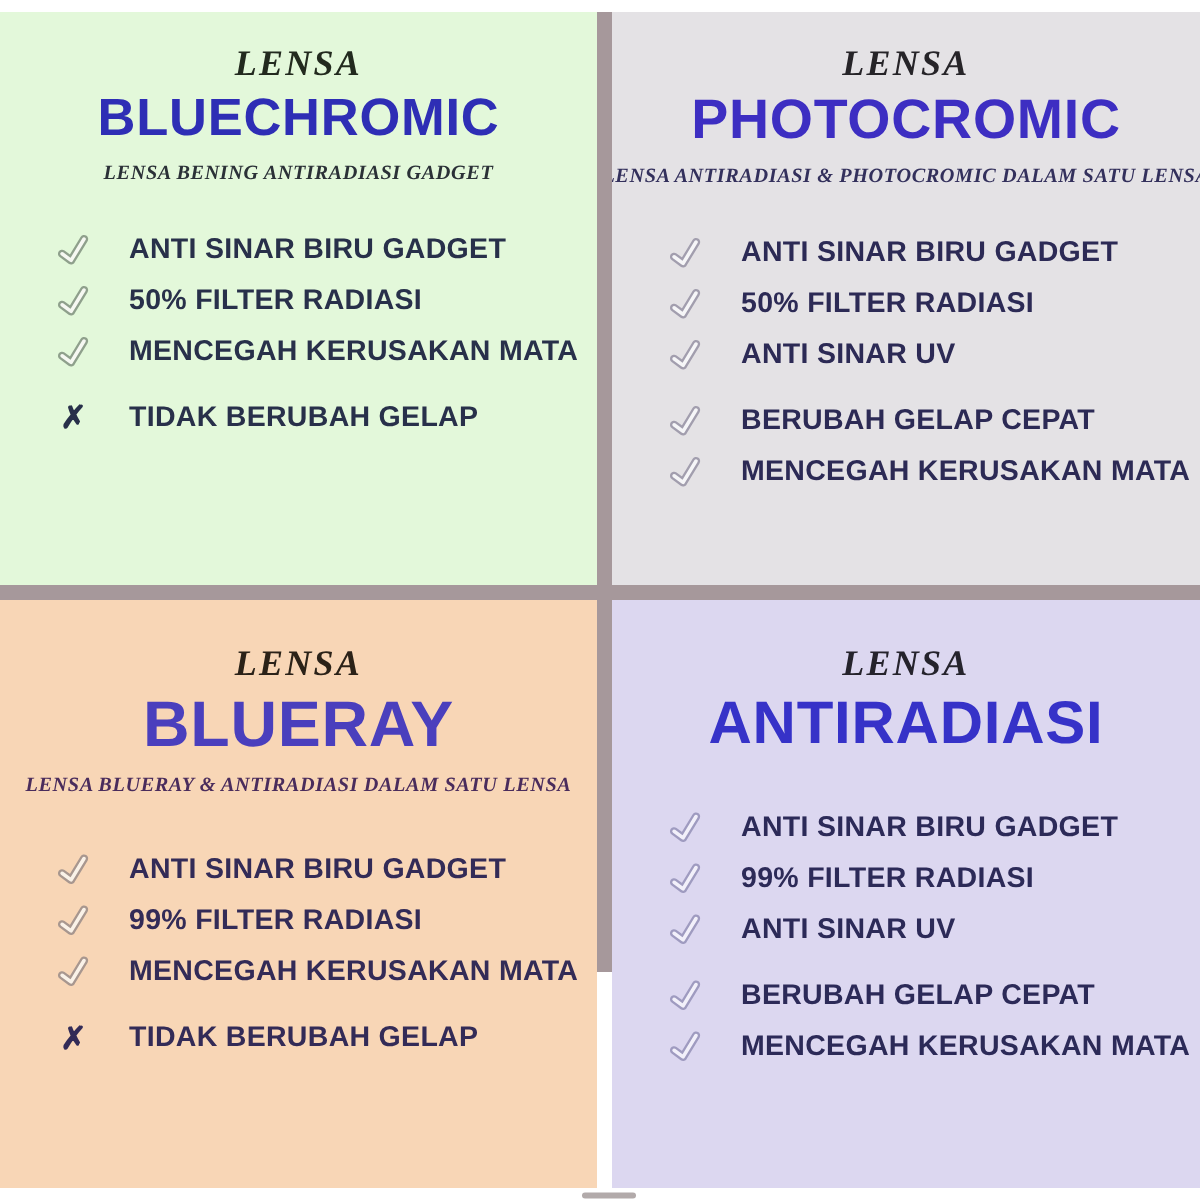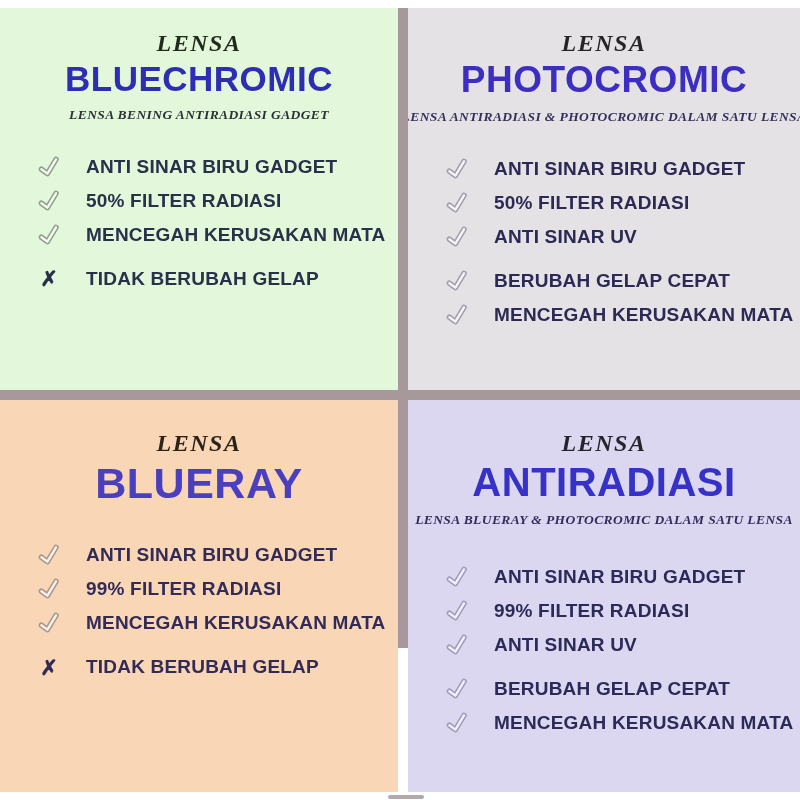--- a/index.html
+++ b/index.html
@@ -164,20 +164,21 @@
             </svg>
           </span>
         <span class="txt">MENCEGAH KERUSAKAN MATA</span>
       </li>
     </ul>
   </section>
 
   <section class="panel panel-bottom" style="background-color: rgb(248, 214, 182); --title: #4a3fbd; --sub: #4a2c5c; --txt: #332b57; --check: #a8978f; --eyebrow: #2b2218;">
     <h3 class="eyebrow">LENSA</h3>
     <h2 class="title">BLUERAY</h2>
+    <p class="subtitle">LENSA BLUERAY &amp; ANTIRADIASI DALAM SATU LENSA</p>
     <ul class="features">
       <li class="row">
         <span class="mark">
             <svg viewBox="0 0 24 24" width="22" height="22">
               <path d="M3.5 13.5 L9.5 19 L20.5 4.5" fill="none" stroke="var(--check)" stroke-width="6" stroke-linecap="round" stroke-linejoin="round"></path>
               <path d="M3.5 13.5 L9.5 19 L20.5 4.5" fill="none" stroke="#faf2e8" stroke-width="2.6" stroke-linecap="round" stroke-linejoin="round"></path>
             </svg>
           </span>
         <span class="txt">ANTI SINAR BIRU GADGET</span>
       </li>
@@ -202,21 +203,20 @@
       <li class="row gap">
         <span class="mark cross">✗</span>
         <span class="txt">TIDAK BERUBAH GELAP</span>
       </li>
     </ul>
   </section>
 
   <section class="panel panel-bottom" style="background-color: rgb(220, 215, 240); --title: #3632c8; --sub: #302c5c; --txt: #2c2a58; --check: #9f9bc0; --eyebrow: #25232c;">
     <h3 class="eyebrow">LENSA</h3>
     <h2 class="title">ANTIRADIASI</h2>
-    <p class="subtitle">LENSA BLUERAY &amp; PHOTOCROMIC DALAM SATU LENSA</p>
     <ul class="features">
       <li class="row">
         <span class="mark">
             <svg viewBox="0 0 24 24" width="22" height="22">
               <path d="M3.5 13.5 L9.5 19 L20.5 4.5" fill="none" stroke="var(--check)" stroke-width="6" stroke-linecap="round" stroke-linejoin="round"></path>
               <path d="M3.5 13.5 L9.5 19 L20.5 4.5" fill="none" stroke="#f2f0fa" stroke-width="2.6" stroke-linecap="round" stroke-linejoin="round"></path>
             </svg>
           </span>
         <span class="txt">ANTI SINAR BIRU GADGET</span>
       </li>

